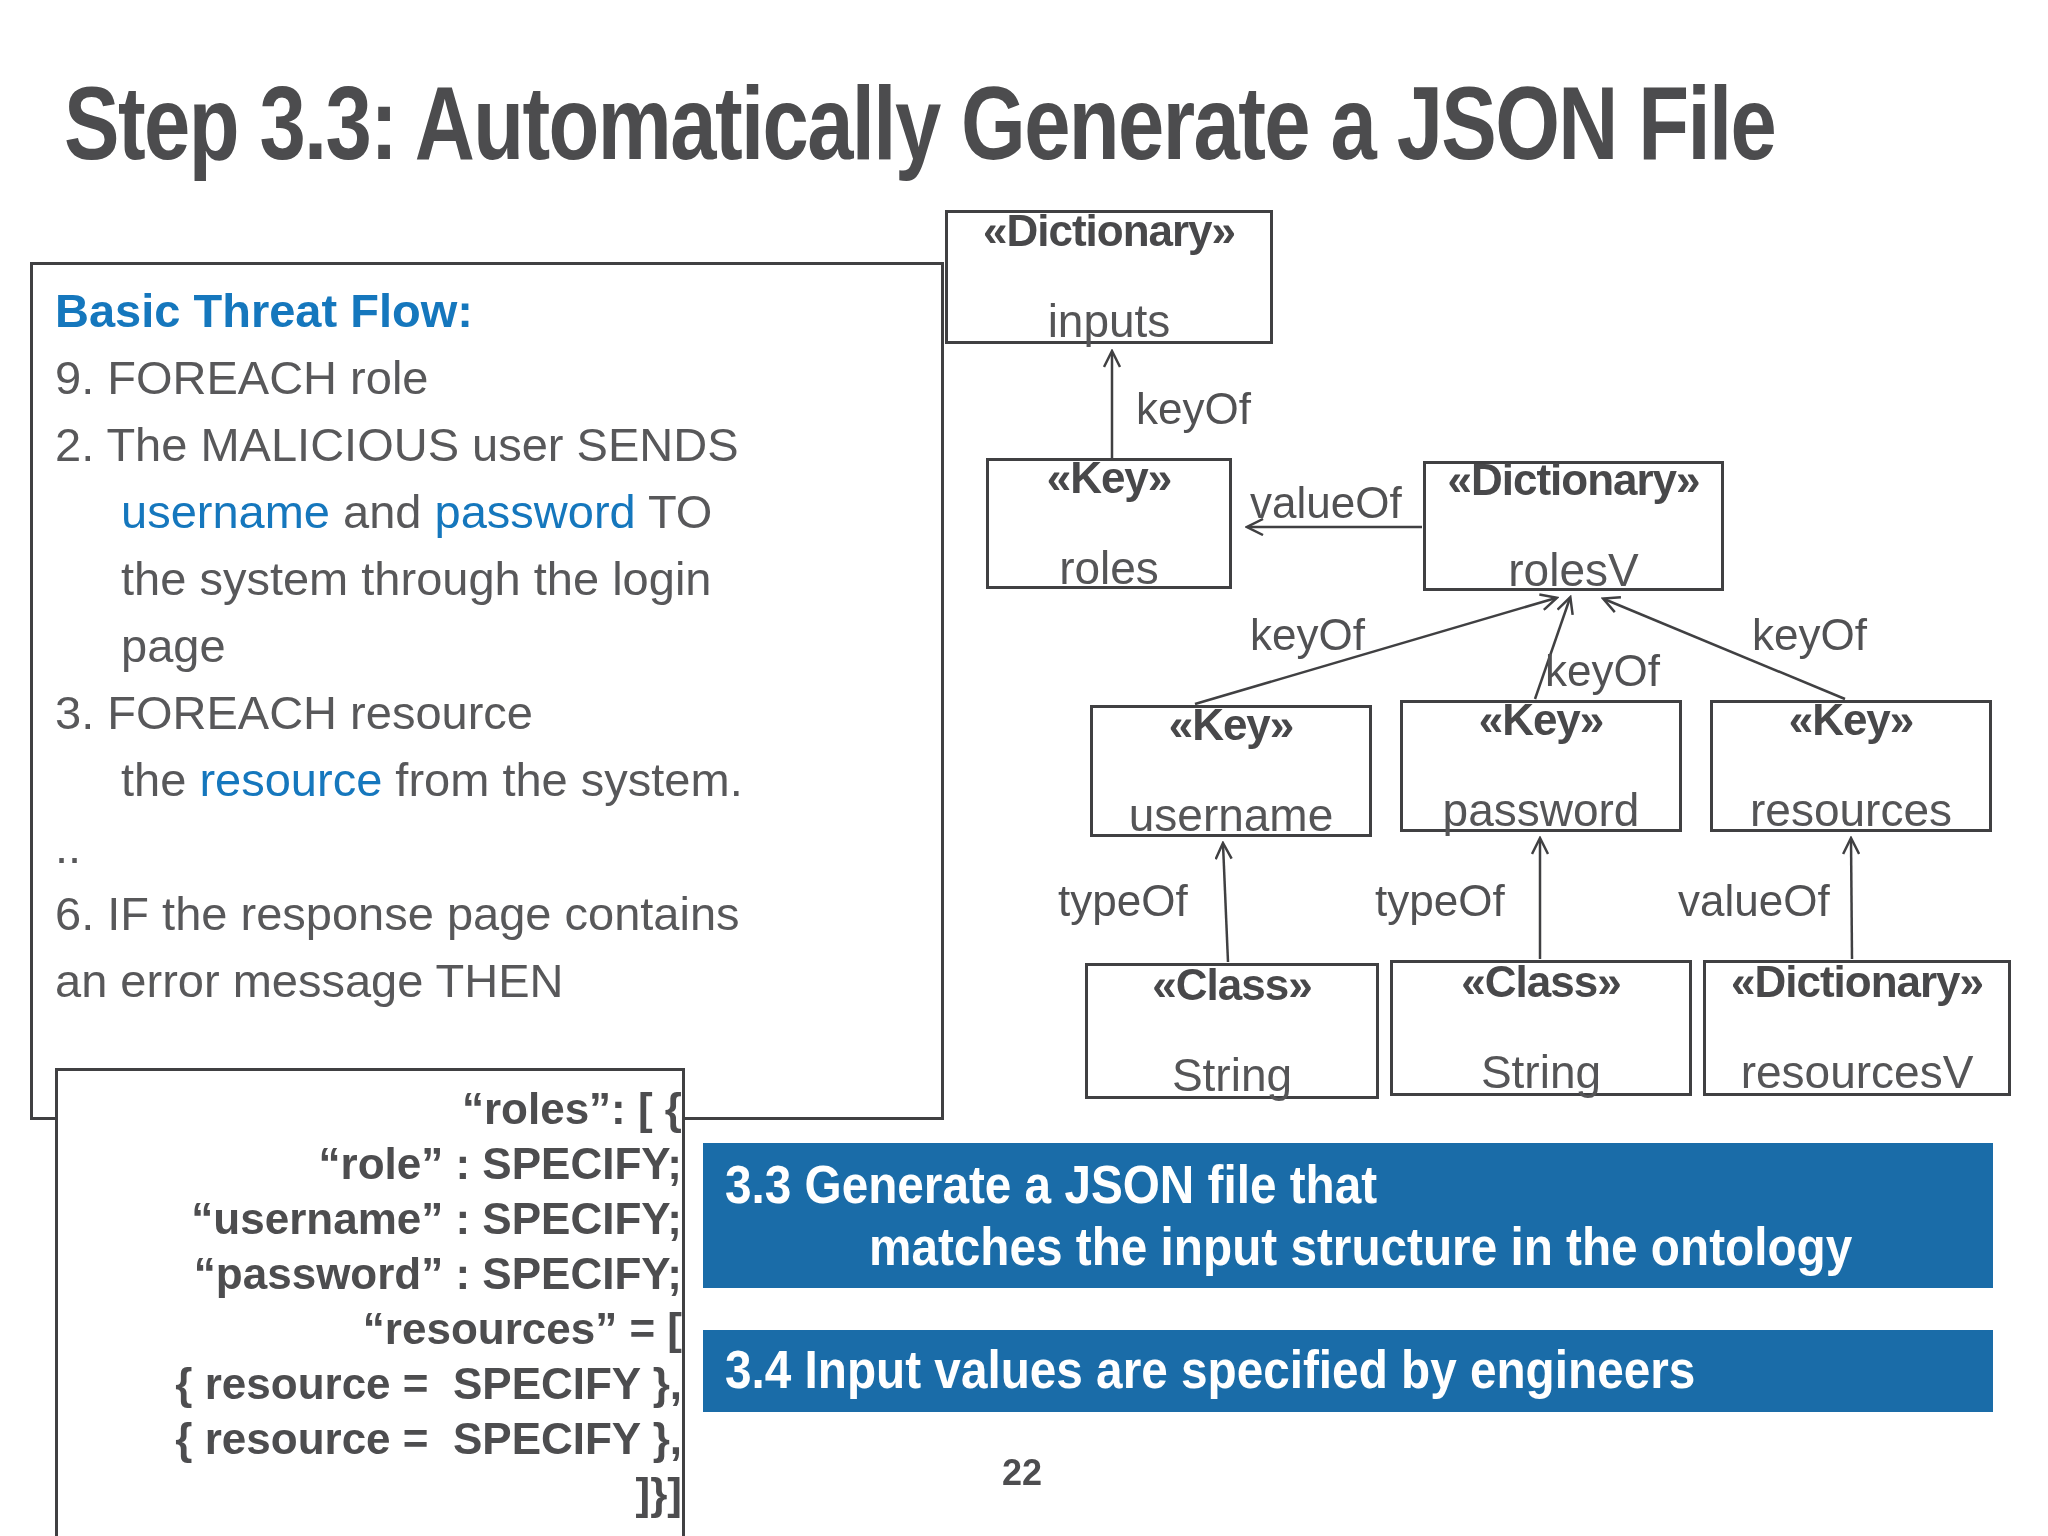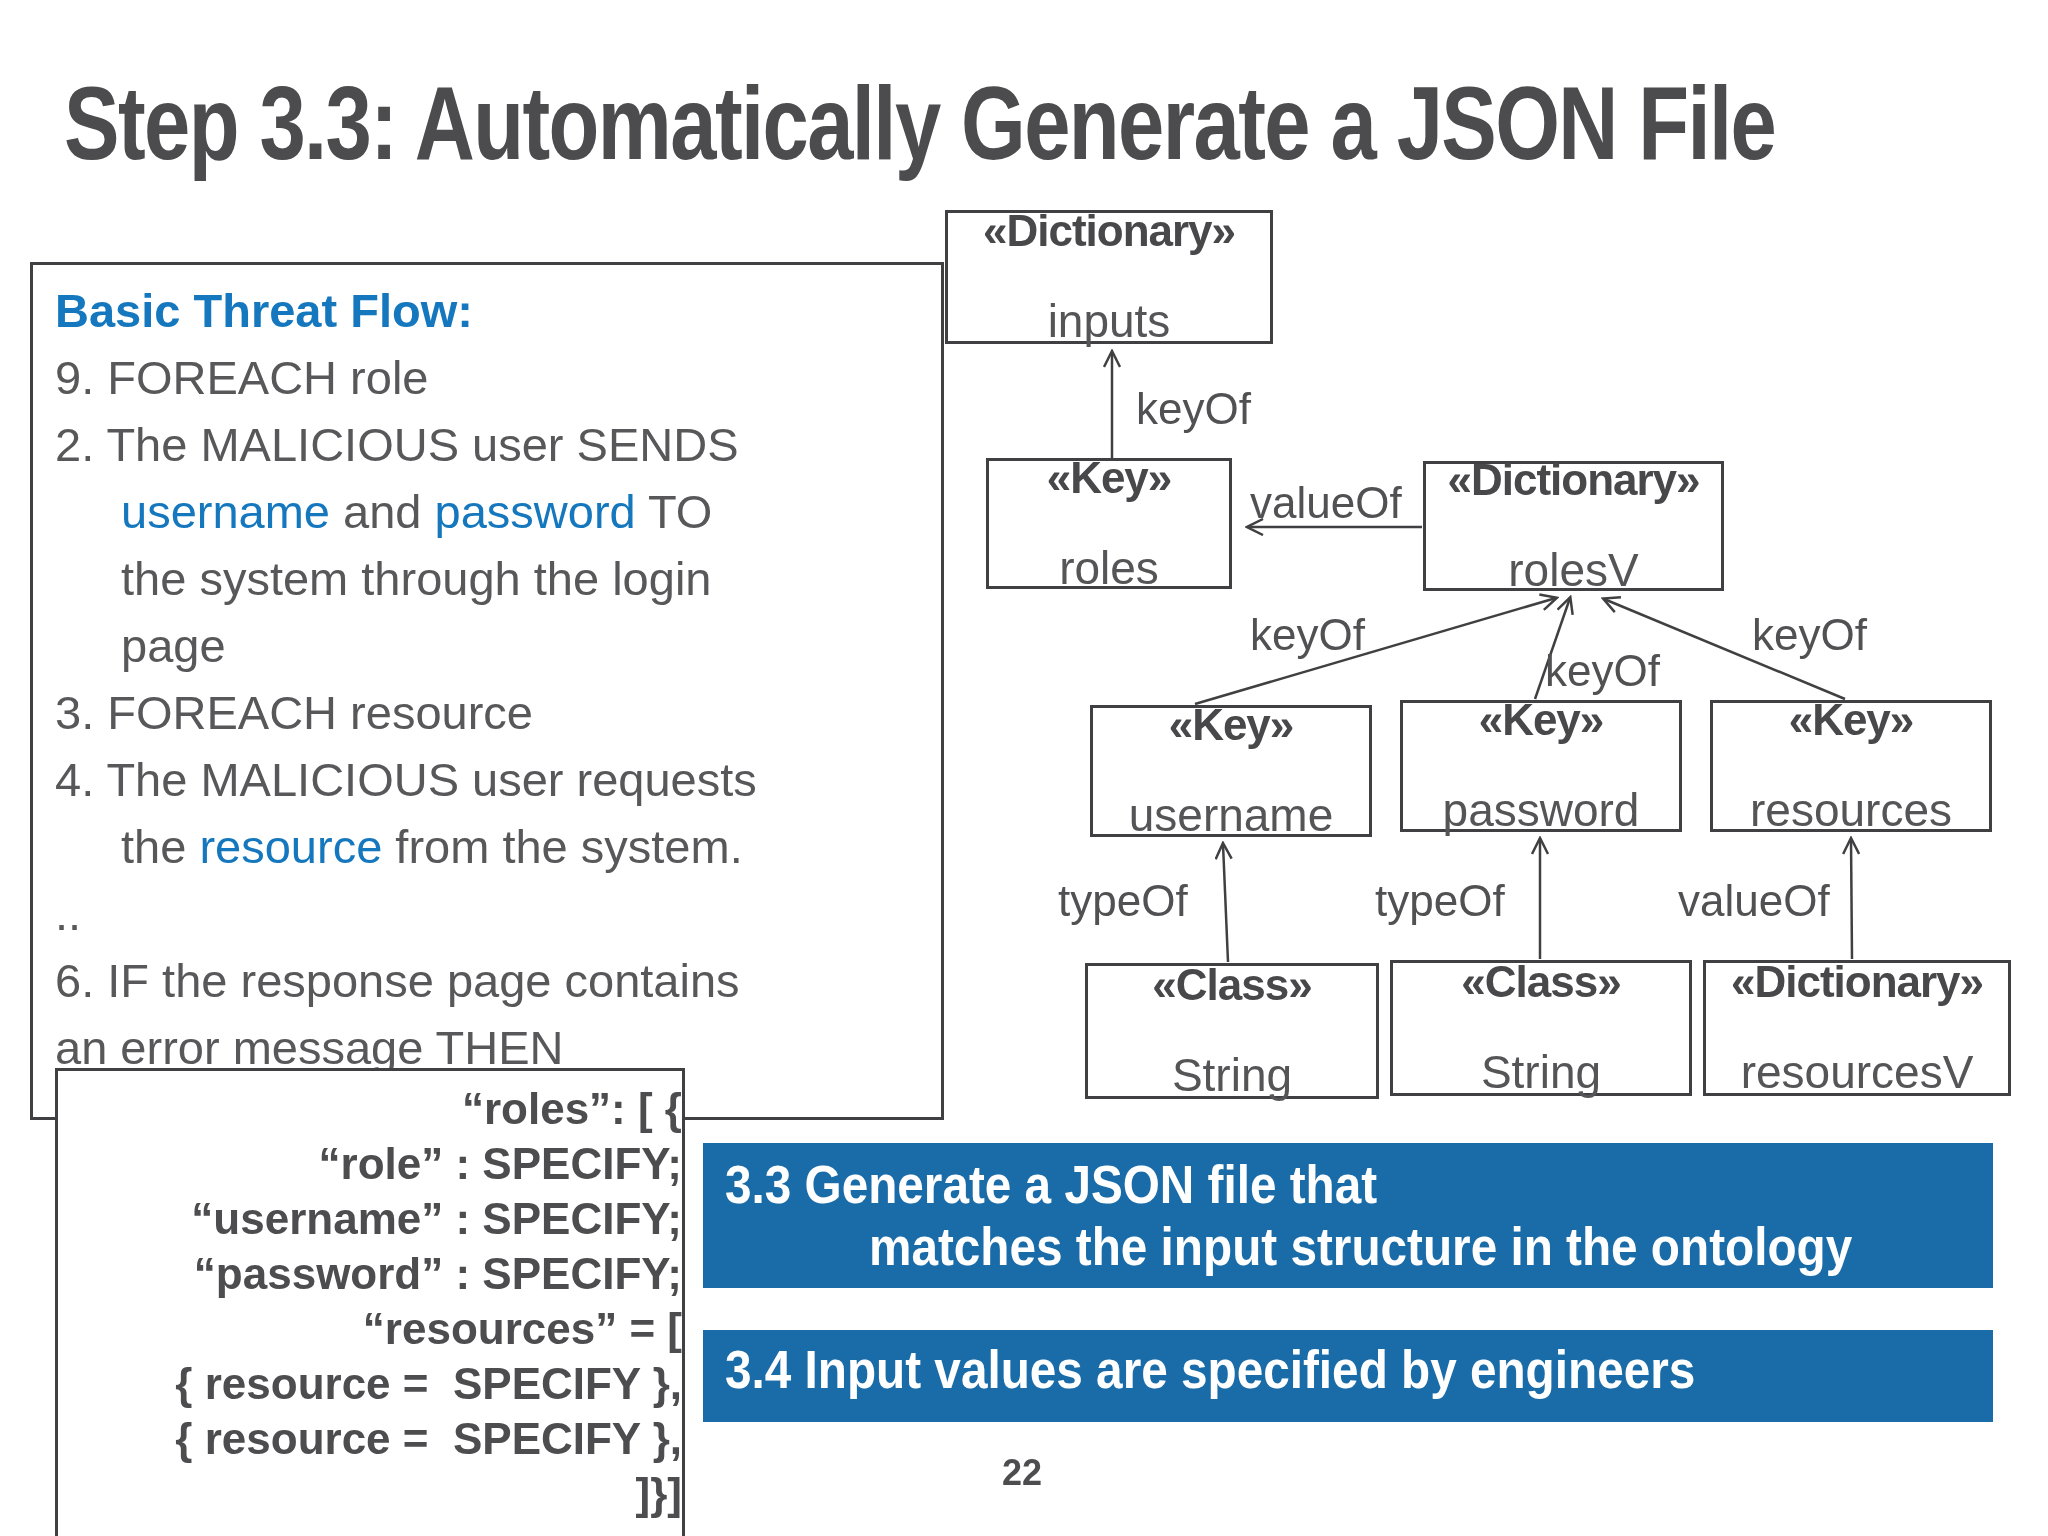--- a/index.html
+++ b/index.html
@@ -39,21 +39,21 @@
   }
   .stereo{font-size:44px;font-weight:bold;color:#48484a;letter-spacing:-1px;line-height:52px;}
   .nname{font-size:46px;color:#555557;line-height:56px;}
   .elabel{position:absolute;font-size:44px;color:#515153;z-index:2;white-space:nowrap;}
   
   .banner{
     position:absolute;left:703px;width:1290px;background:#1a6ca8;color:#ffffff;
     z-index:2;box-sizing:border-box;
   }
   .banner-1{top:1143px;height:145px;padding:11px 0 0 22px;}
-  .banner-2{top:1330px;height:92px;padding:9px 4px 0 22px;}
+  .banner-2{top:1330px;height:82px;padding:9px 4px 0 22px;}
   .b-line{font-size:53px;line-height:62px;font-weight:bold;white-space:nowrap;
     display:inline-block;transform:scaleX(0.9);transform-origin:0 50%;}
   .b-line2{margin-left:112px;display:block;text-align:center;}
   .b-line2 > span{display:inline-block;transform:scaleX(0.9);transform-origin:0 50%;}
   
   .page-num{position:absolute;left:1002px;top:1452px;font-size:36px;font-weight:bold;color:#4d4d4f;}
 </style>
 </head>
 <body>
 
@@ -62,21 +62,20 @@
   <div class="title">Step 3.3: Automatically Generate a JSON File</div>
 
   <div class="threat-box">
     <div class="tf-line"><span class="tf-heading">Basic Threat Flow:</span></div>
     <div class="tf-line"><span>9. FOREACH role</span></div>
     <div class="tf-line"><span>2. The MALICIOUS user SENDS</span></div>
     <div class="tf-line ind"><span class="blue">username</span><span> and </span><span class="blue">password</span><span> TO</span></div>
     <div class="tf-line ind"><span>the system through the login</span></div>
     <div class="tf-line ind"><span>page</span></div>
     <div class="tf-line"><span>3. FOREACH resource</span></div>
-    <div class="tf-line"><span>4. The MALICIOUS user requests</span></div>
     <div class="tf-line ind"><span>the </span><span class="blue">resource</span><span> from the system.</span></div>
     <div class="tf-line"><span>..</span></div>
     <div class="tf-line"><span>6. IF the response page contains</span></div>
     <div class="tf-line"><span>an error message THEN</span></div>
   </div>
 
   <div class="code-box">
     <div class="code-line">“roles”: [ {</div>
     <div class="code-line">  “role” : SPECIFY;</div>
     <div class="code-line">  “username” : SPECIFY;</div>

